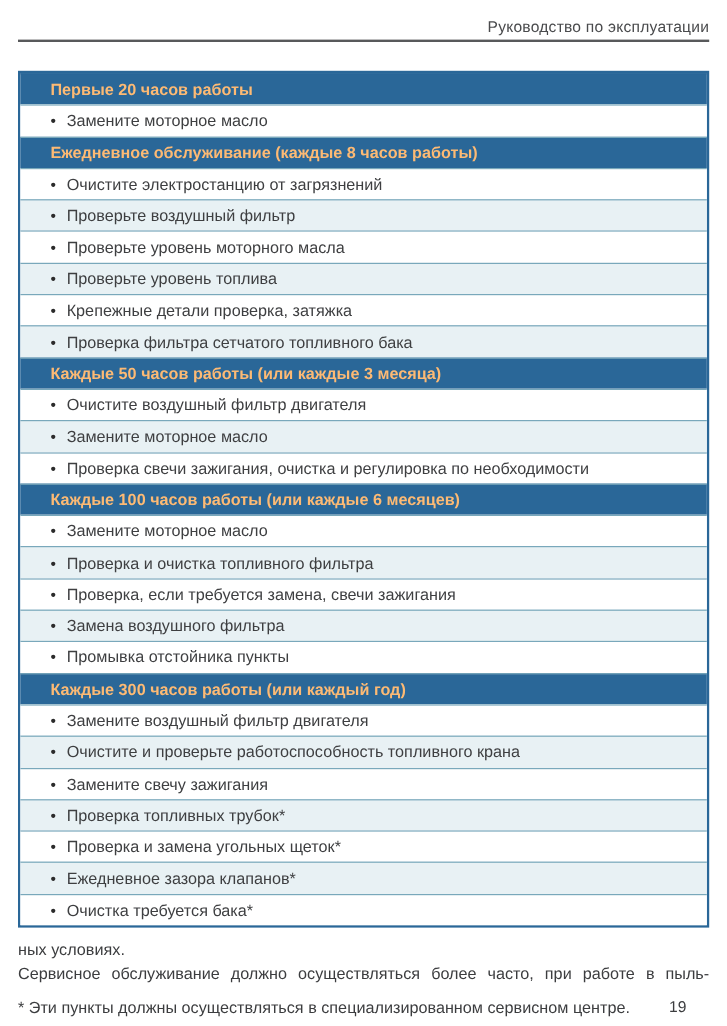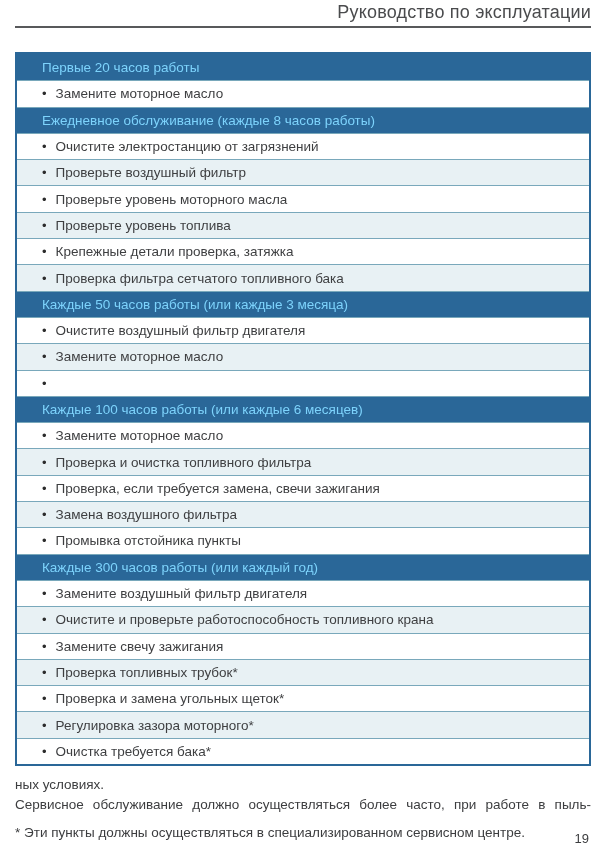--- a/index.html
+++ b/index.html
@@ -14,23 +14,23 @@
     background: #ffffff;
     font-family: "Liberation Sans", sans-serif;
     overflow: hidden;
     box-sizing: border-box;
   }
   .content {
     padding: 0 15px;
   }
   
   .header-title {
-    padding-top: 2px;
+    padding-top: 15px;
     text-align: right;
-    font-size: 18px;
+    font-size: 13px;
     color: #4a4b4d;
     letter-spacing: 0.2px;
   }
   .header-rule {
     margin-top: 3px;
     border-bottom: 2px solid #58595b;
   }
   
   .maintenance-table {
     margin-top: 24px;
@@ -41,22 +41,22 @@
     align-items: center;
     height: 26.3px;
     box-sizing: border-box;
     font-size: 13.5px;
   }
   .row + .row {
     border-top: 1px solid #79a8bb;
   }
   .header-row {
     background: #2a6798;
-    color: #7dd3fc;
-    font-weight: normal;
+    color: #fdba74;
+    font-weight: bold;
     padding-left: 25px;
     border-top: 1px solid #2a6798;
   }
   .item-row {
     background: #ffffff;
     color: #3e3f41;
   }
   .item-row.alt {
     background: #e8f1f4;
   }
@@ -79,21 +79,21 @@
   }
   .note.justify {
     text-align: justify;
     text-align-last: justify;
   }
   .note.asterisk {
     margin-top: 7px;
   }
   .page-number {
     position: absolute;
-    right: 17px;
+    right: 34px;
     bottom: 9px;
     font-size: 13px;
     color: #3c3d3f;
   }
 </style>
 </head>
 <body>
 
 <div class="page">
   <div class="content">
@@ -135,20 +135,21 @@
         <div class="row item-row">
           <span class="bullet">•</span>
           <span class="task-text">Очистите воздушный фильтр двигателя</span>
         </div>
         <div class="row item-row alt">
           <span class="bullet">•</span>
           <span class="task-text">Замените моторное масло</span>
         </div>
         <div class="row item-row">
           <span class="bullet">•</span>
+          <span class="task-text">Проверка свечи зажигания, очистка и регулировка по необходимости</span>
         </div>
         <div class="row header-row">Каждые 100 часов работы (или каждые 6 месяцев)</div>
         <div class="row item-row">
           <span class="bullet">•</span>
           <span class="task-text">Замените моторное масло</span>
         </div>
         <div class="row item-row alt">
           <span class="bullet">•</span>
           <span class="task-text">Проверка и очистка топливного фильтра</span>
         </div>
@@ -180,21 +181,21 @@
         <div class="row item-row alt">
           <span class="bullet">•</span>
           <span class="task-text">Проверка топливных трубок*</span>
         </div>
         <div class="row item-row">
           <span class="bullet">•</span>
           <span class="task-text">Проверка и замена угольных щеток*</span>
         </div>
         <div class="row item-row alt">
           <span class="bullet">•</span>
-          <span class="task-text">Регулировка зазора моторного*</span>
+          <span class="task-text">Ежедневное зазора клапанов*</span>
         </div>
         <div class="row item-row">
           <span class="bullet">•</span>
           <span class="task-text">Очистка требуется бака*</span>
         </div>
       </div>
 
     <div class="footer-notes">
       <p class="note">ных условиях.</p>
       <p class="note justify">Сервисное обслуживание должно осуществляться более часто, при работе в пыль-</p>

